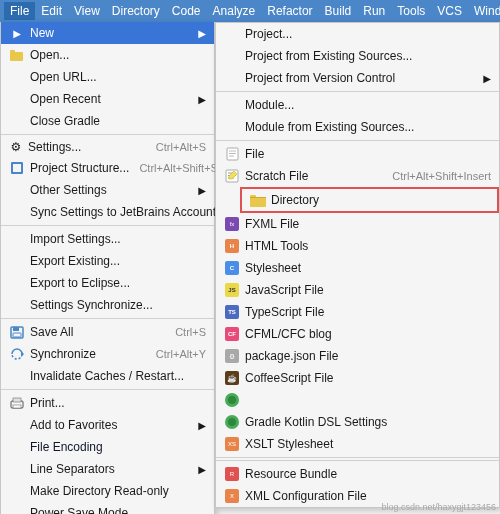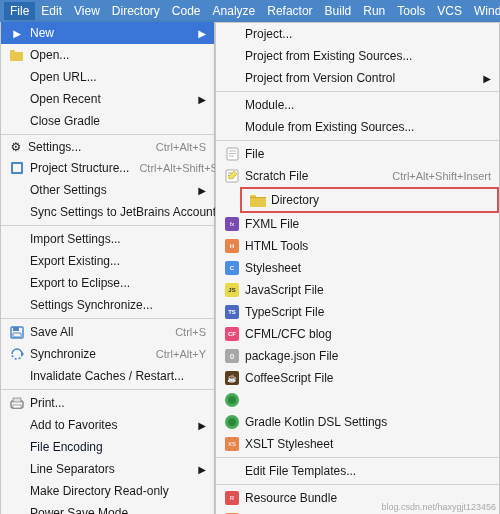--- a/index.html
+++ b/index.html
@@ -609,24 +609,20 @@
 
     <div class="menu-item">
       <span class="menu-item-icon">
         <div class="icon-xslt">XS</div>
       </span>
       <span class="menu-item-label">XSLT Stylesheet</span>
     </div>
 
     <div class="menu-separator"></div>
 
-    <div class="menu-item">
-      <span class="menu-item-icon"></span>
-      <span class="menu-item-label">Edit File Templates...</span>
-    </div>
 
     <div class="menu-separator"></div>
 
     <div class="menu-item">
       <span class="menu-item-icon">
         <div class="icon-resource">R</div>
       </span>
       <span class="menu-item-label">Resource Bundle</span>
     </div>
 

